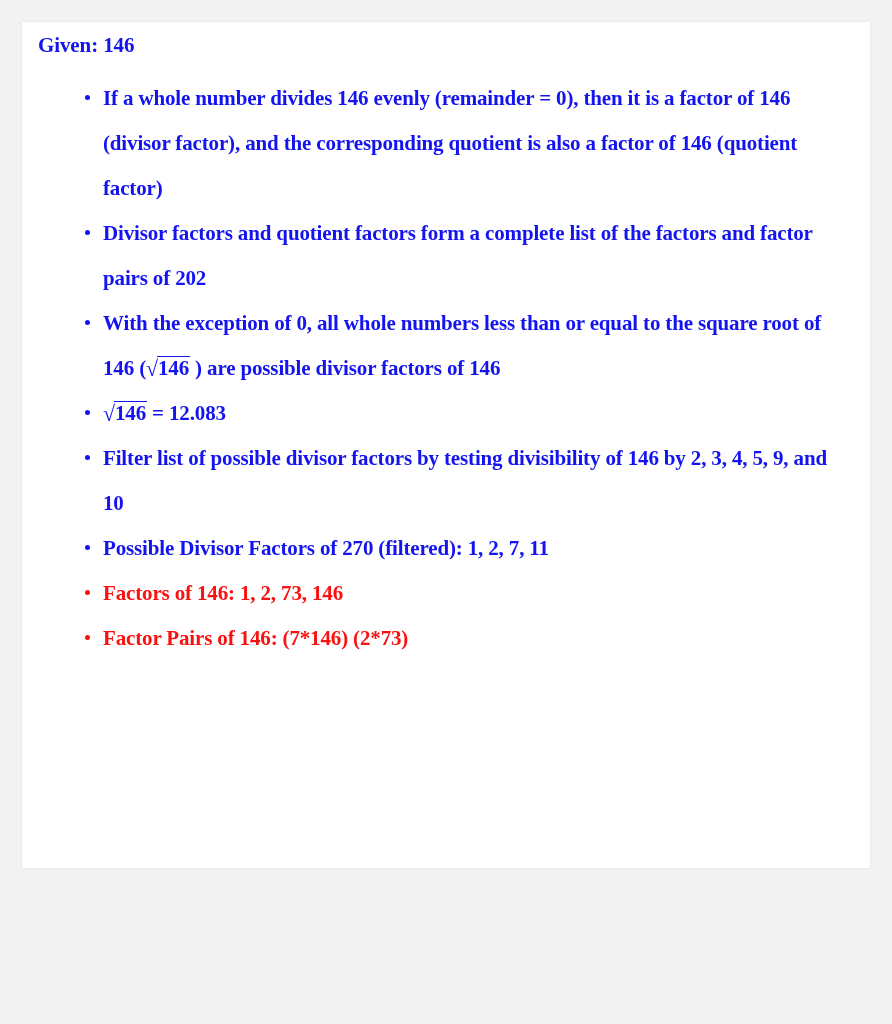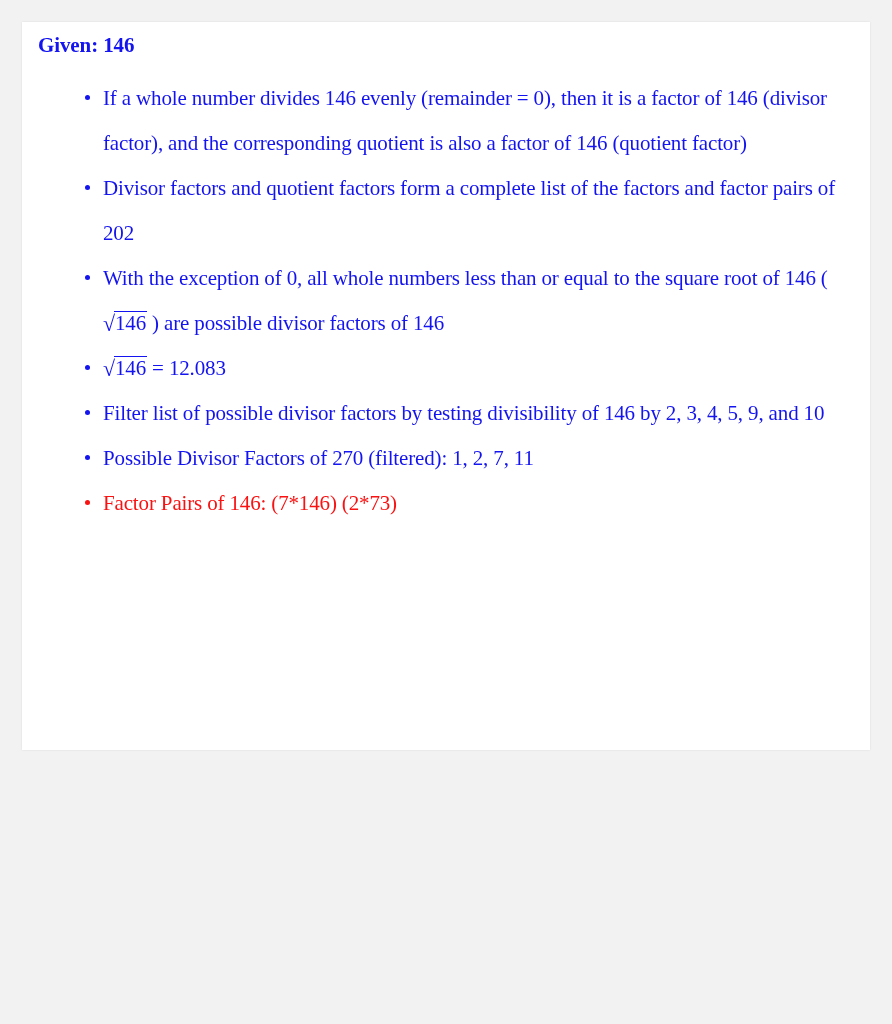--- a/index.html
+++ b/index.html
@@ -11,21 +11,21 @@
     height: 1024px;
     background: #f2f2f2;
     font-family: "Liberation Serif", "DejaVu Serif", serif;
     overflow: hidden;
   }
   .page-card {
     position: absolute;
     left: 22px;
     top: 22px;
     width: 848px;
-    height: 728px;
+    height: 846px;
     background: #ffffff;
     box-sizing: border-box;
     box-shadow: 0 0 2px rgba(0,0,0,0.10);
   }
   .given-line {
     position: absolute;
     left: 16px;
     top: 11px;
     color: #1414f0;
     font-size: 21px;
@@ -41,21 +41,21 @@
     margin: 0;
     padding: 0;
     list-style: none;
   }
   .bullet-item {
     position: relative;
     padding-left: 21px;
     margin: 0 0 0 0;
     color: #1414f0;
     font-size: 21px;
-    font-weight: 400;
+    font-weight: 700;
     line-height: 45px;
     letter-spacing: -0.15px;
     max-width: 740px;
   }
   .bullet-item.is-red {
     color: #fa1111;
   }
   .bullet-dot {
     position: absolute;
     left: 3px;
@@ -112,17 +112,21 @@
       <li class="bullet-item">
         <span class="bullet-dot"></span>
         <span class="bullet-text">Filter list of possible divisor factors by testing divisibility of 146 by 2, 3, 4, 5, 9, and 10</span>
       </li>
       <li class="bullet-item">
         <span class="bullet-dot"></span>
         <span class="bullet-text">Possible Divisor Factors of 270 (filtered): 1, 2, 7, 11</span>
       </li>
       <li class="bullet-item is-red">
         <span class="bullet-dot"></span>
+        <span class="bullet-text">Factors of 146: 1, 2, 73, 146</span>
+      </li>
+      <li class="bullet-item is-red">
+        <span class="bullet-dot"></span>
         <span class="bullet-text">Factor Pairs of 146: (7*146) (2*73)</span>
       </li>
     </ul>
 
 </div>
 
 </body></html>

